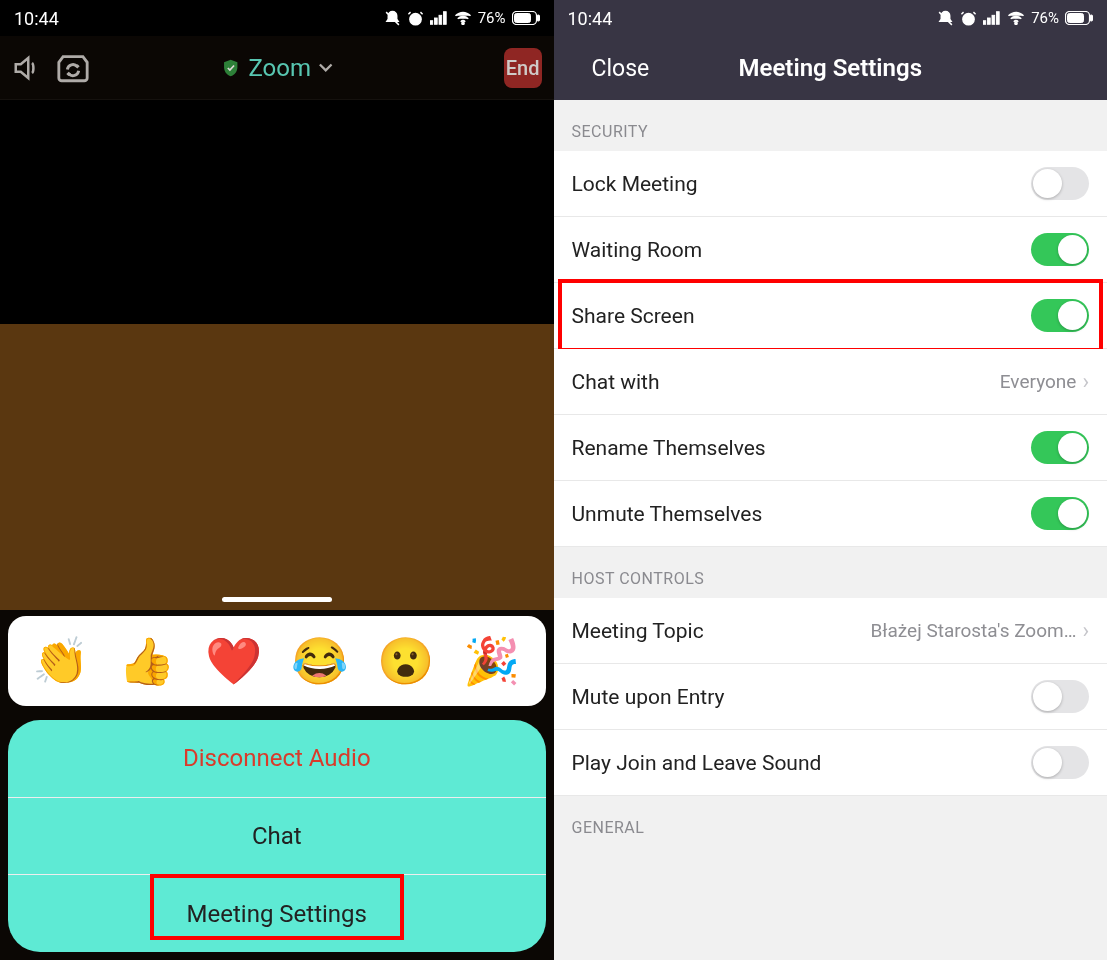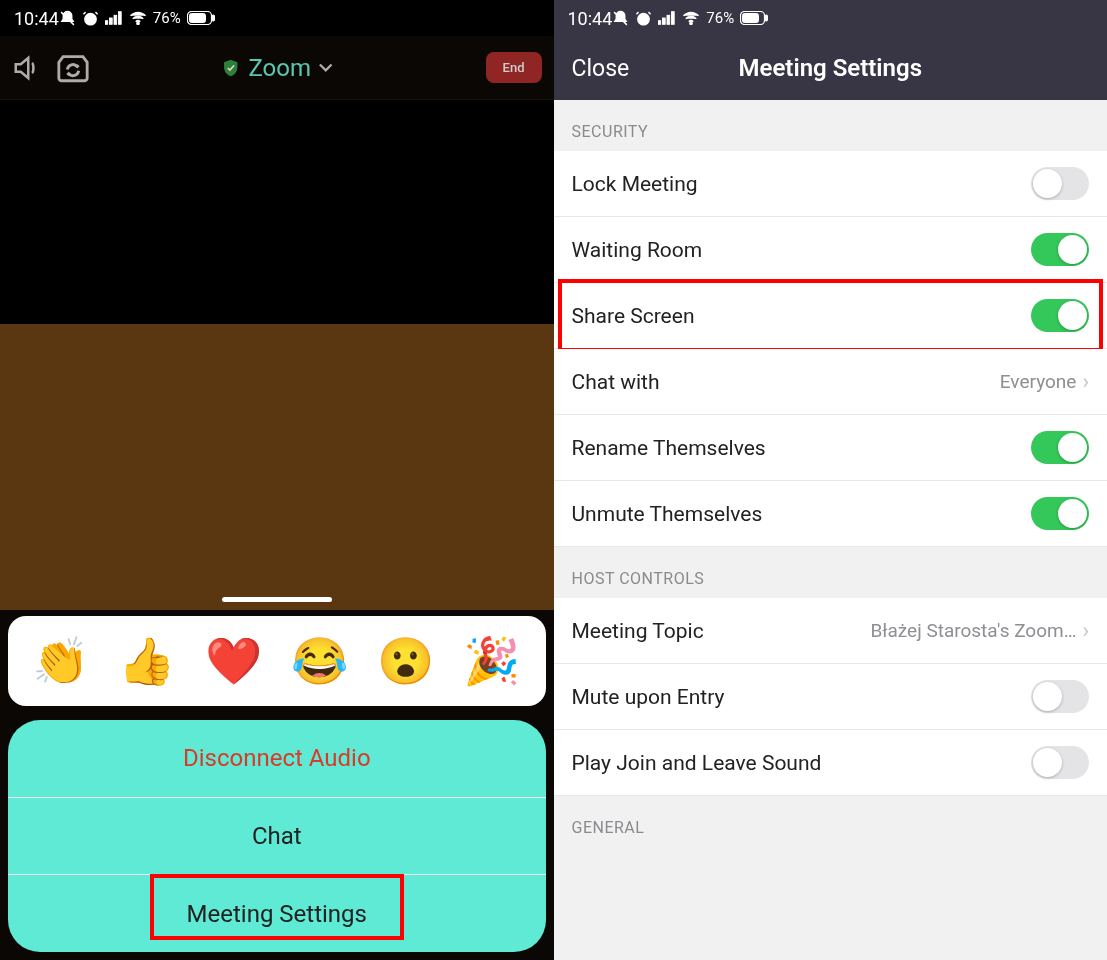--- a/index.html
+++ b/index.html
@@ -17,20 +17,21 @@
     overflow: hidden;
   }
   .phone.left { background: #000; }
   .phone.right { background: #f1f1f1; }
 
   
   .statusbar {
     height: 36px;
     display: flex;
     align-items: center;
+    justify-content: space-between;
     padding: 0 14px;
     font-size: 18px;
     color: #fff;
   }
   .phone.right .statusbar { background: #383544; color: #fff; }
   .statusbar .status-right { display: flex; align-items: center; gap: 6px; font-size: 15px; }
   .statusbar svg { stroke: #fff; fill: #fff; }
 
   
   .left-header {
@@ -50,23 +51,23 @@
     display: flex;
     align-items: center;
     gap: 8px;
     font-size: 24px;
     color: #5eead4;
   }
   .end-btn {
     margin-left: auto;
     background: #a22626;
     color: #f0f0f0;
-    padding: 8px 17px;
+    padding: 8px 2px;
     border-radius: 8px;
-    font-size: 13px;
+    font-size: 20px;
     font-weight: 500;
     text-align: right;
   }
   .shield-icon { width:20px; height:20px; }
   .chevron-down { width:14px; height:14px; }
 
   .left-video {
     position: absolute;
     top: 100px;
     left: 0; right: 0;
@@ -141,20 +142,21 @@
     background: #383544;
     display: flex;
     align-items: center;
     padding: 0 18px;
     color: #fff;
     position: relative;
   }
   .right-header .close {
     font-size: 23px;
     font-weight: 400;
+    margin-left: 20px;
   }
   .right-header .title {
     position: absolute;
     left: 50%;
     transform: translateX(-50%);
     font-size: 24px;
     font-weight: 600;
   }
 
   

